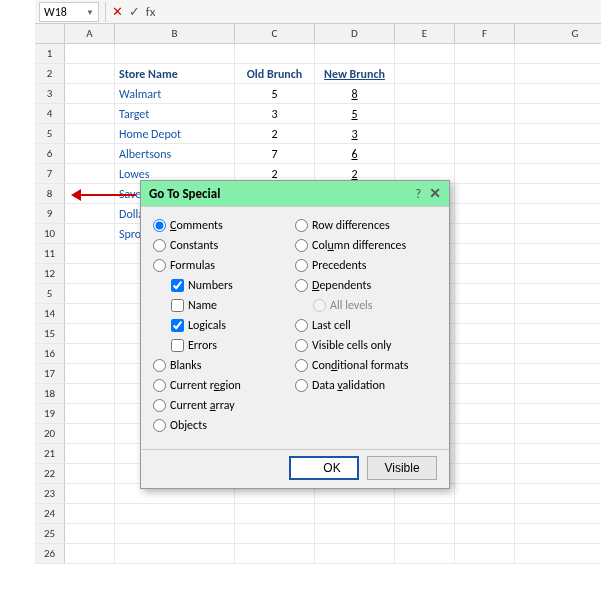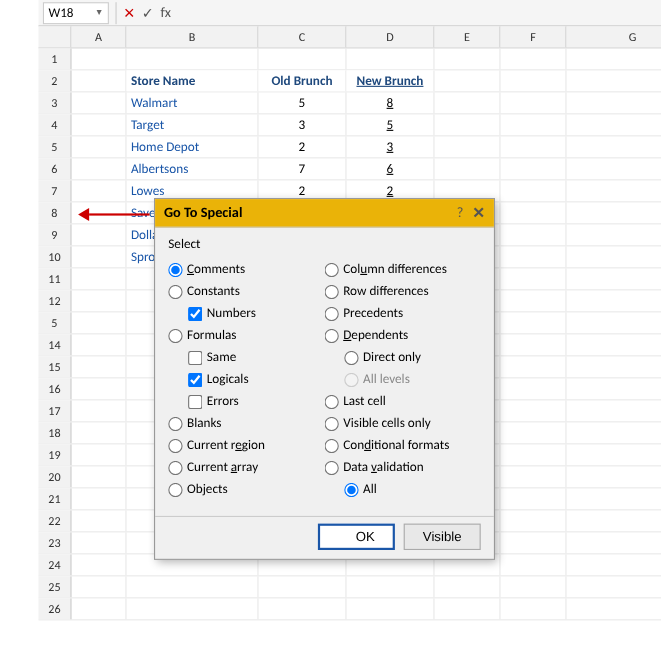--- a/index.html
+++ b/index.html
@@ -148,21 +148,21 @@
       background: #f0f0f0;
       border: 1px solid #999;
       box-shadow: 3px 3px 8px rgba(0,0,0,0.3);
       pointer-events: all;
       font-size: 12px;
     }
     .dialog-titlebar {
       display: flex;
       align-items: center;
       justify-content: space-between;
-      background: #eab308;
+      background: #86efac;
       padding: 4px 8px;
       border-bottom: 1px solid #ccc;
       cursor: move;
     }
     .dialog-title {
       font-size: 13px;
       font-weight: 600;
       color: #000;
     }
     .dialog-title-controls {
@@ -572,43 +572,42 @@
 
       <div class="dialog-titlebar">
         <span class="dialog-title">Go To Special</span>
         <div class="dialog-title-controls">
           <span class="dialog-help">?</span>
           <span class="dialog-close">✕</span>
         </div>
       </div>
 
       <div class="dialog-body">
-        <div class="dialog-section-label">Select</div>
         <div class="dialog-columns">
 
           <div class="dialog-col">
             <div class="radio-item">
               <input type="radio" name="gotospecial" id="comments" checked="" style="">
               <label class="radio-label" for="comments"><u>C</u>omments</label>
             </div>
             <div class="radio-item">
               <input type="radio" name="gotospecial" id="constants" style="">
               <label class="radio-label" for="constants">Constants</label>
+            </div>
+            <div class="radio-item">
+              <input type="radio" name="gotospecial" id="formulas" style="">
+              <label class="radio-label" for="formulas">Formulas</label>
             </div>
             <div class="radio-item indent">
               <input type="checkbox" id="numbers" checked="" style="">
               <label class="radio-label" for="numbers">Numbers</label>
             </div>
-            <div class="radio-item">
-              <input type="radio" name="gotospecial" id="formulas" style="">
-              <label class="radio-label" for="formulas">Formulas</label>
-            </div>
             <div class="radio-item indent">
               <input type="checkbox" id="text" style="">
-              <label class="radio-label" for="text">Same</label>
+              <label class="radio-label" for="text">Name</label>
             </div>
             <div class="radio-item indent">
               <input type="checkbox" id="logicals" checked="" style="">
               <label class="radio-label" for="logicals">Logicals</label>
             </div>
             <div class="radio-item indent">
               <input type="checkbox" id="errors" style="">
               <label class="radio-label" for="errors">Errors</label>
             </div>
             <div class="radio-item">
@@ -624,38 +623,34 @@
               <label class="radio-label" for="current_array">Current <u>a</u>rray</label>
             </div>
             <div class="radio-item">
               <input type="radio" name="gotospecial" id="objects" style="">
               <label class="radio-label" for="objects">Objects</label>
             </div>
           </div>
 
           <div class="dialog-col">
             <div class="radio-item">
+              <input type="radio" name="gotospecial" id="row_diff" style="">
+              <label class="radio-label" for="row_diff">Row differences</label>
+            </div>
+            <div class="radio-item">
               <input type="radio" name="gotospecial" id="col_diff" style="">
               <label class="radio-label" for="col_diff">Col<u>u</u>mn differences</label>
             </div>
             <div class="radio-item">
-              <input type="radio" name="gotospecial" id="row_diff" style="">
-              <label class="radio-label" for="row_diff">Row differences</label>
-            </div>
-            <div class="radio-item">
               <input type="radio" name="gotospecial" id="precedents" style="">
               <label class="radio-label" for="precedents">Precedents</label>
             </div>
             <div class="radio-item">
               <input type="radio" name="gotospecial" id="dependents" style="">
               <label class="radio-label" for="dependents"><u>D</u>ependents</label>
-            </div>
-            <div class="radio-item indent">
-              <input type="radio" name="deptype" id="direct_only" style="">
-              <label class="radio-label" for="direct_only">Direct only</label>
             </div>
             <div class="radio-item indent disabled">
               <input type="radio" name="deptype" id="all_levels" disabled="" style="">
               <label class="radio-label disabled" for="all_levels">All levels</label>
             </div>
             <div class="radio-item">
               <input type="radio" name="gotospecial" id="last_cell" style="">
               <label class="radio-label" for="last_cell">Last cell</label>
             </div>
             <div class="radio-item">
@@ -663,24 +658,20 @@
               <label class="radio-label" for="visible_only">Visible cells only</label>
             </div>
             <div class="radio-item">
               <input type="radio" name="gotospecial" id="conditional" style="">
               <label class="radio-label" for="conditional">Con<u>d</u>itional formats</label>
             </div>
             <div class="radio-item">
               <input type="radio" name="gotospecial" id="data_validation" style="">
               <label class="radio-label" for="data_validation">Data <u>v</u>alidation</label>
             </div>
-            <div class="radio-item indent">
-              <input type="radio" name="valtype" id="all_val" checked="" style="">
-              <label class="radio-label" for="all_val">All</label>
-            </div>
           </div>
         </div>
       </div>
 
       <div class="dialog-buttons">
         <button class="dialog-btn primary">OK</button>
         <button class="dialog-btn">Visible</button>
       </div>
     </div>
   </div>

